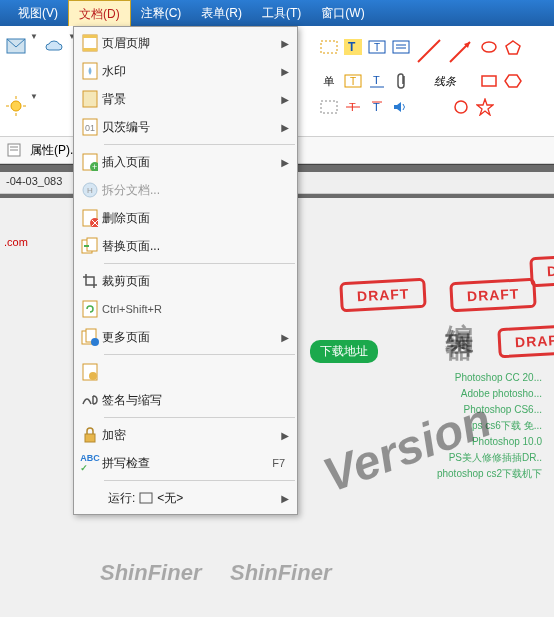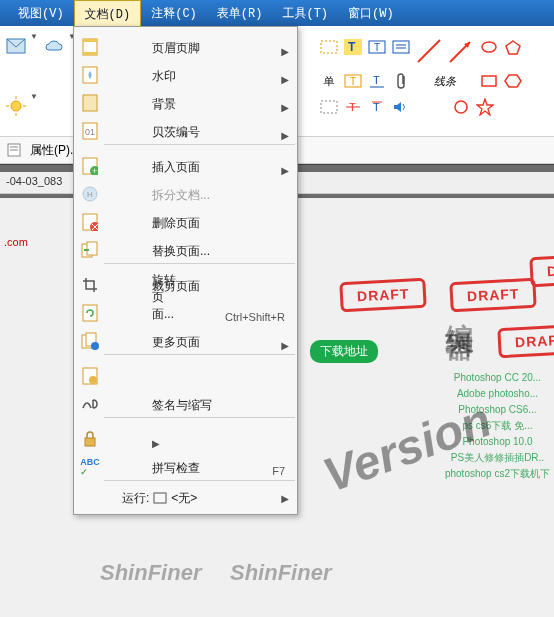--- a/index.html
+++ b/index.html
@@ -1,60 +1,60 @@
 <!DOCTYPE html>
 <html><head>
 <meta charset="utf-8">
 <style>
 * { margin: 0; padding: 0; box-sizing: border-box; font-family: "Microsoft YaHei", Arial, sans-serif; }
 body { width: 554px; height: 617px; background: #f0f0f0; overflow: hidden; position: relative; }
 
 .menubar { background: linear-gradient(#2b7cd3, #1e5fa8); height: 26px; display: flex; padding-left: 8px; }
-.menubar-item { color: #fff; font-size: 12px; padding: 5px 10px; cursor: pointer; font-family: Liberation Mono, monospace; }
-.menubar-item.active { background: #fff2c4; color: #0f172a; border: 1px solid #c9a227; border-bottom: none; }
+.menubar-item { color: #fff; font-size: 12px; padding: 5px 10px; cursor: pointer; }
+.menubar-item.active { background: #fff2c4; color: #b91c1c; border: 1px solid #c9a227; border-bottom: none; }
 
 .toolbar-area { background: #fff; padding: 6px 2px; display: flex; gap: 2px; flex-wrap: wrap; }
 .tb-btn { width: 28px; height: 28px; display: inline-flex; align-items: center; justify-content: center; }
 .tb-dropdown-arrow { font-size: 8px; color: #555; margin-left: -2px; }
 
 .tool-right { position: absolute; right: 0; top: 32px; display: flex; background: #fff; padding: 4px; gap: 4px; flex-wrap: wrap; width: 240px; }
 .tool-right .row { display: flex; gap: 2px; }
 .shape-btn { width: 22px; height: 22px; border: 1px solid transparent; display: flex; align-items: center; justify-content: center; }
 .red-line { width: 30px; height: 30px; }
 
 .second-bar { background: #f8f8f8; border-top: 1px solid #d0d0d0; border-bottom: 1px solid #d0d0d0; height: 28px; display: flex; align-items: center; padding: 0 6px; gap: 8px; font-size: 12px; }
 
 .gray-strip { background: #6b6b6b; height: 34px; border-top: 1px solid #444; }
 .draft-stamp { position: absolute; border: 3px solid #d33; color: #d33; font-weight: bold; font-size: 14px; padding: 4px 14px; border-radius: 6px; transform: rotate(-3deg); letter-spacing: 1px; }
 .draft1 { top: 280px; left: 340px; }
 .draft2 { top: 280px; left: 450px; }
 .draft3 { top: 326px; left: 498px; }
 .draft4 { top: 255px; left: 530px; }
 
 .dropdown { position: absolute; top: 26px; left: 73px; width: 225px; background: #f7f7f7; border: 1px solid #9b9b9b; box-shadow: 2px 2px 6px rgba(0,0,0,0.3); z-index: 100; padding: 2px 0; }
-.dd-item { display: flex; align-items: flex-end; height: 28px; padding: 0 8px 0 4px; font-size: 12px; cursor: pointer; gap: 44px; }
-.dd-icon { width: 24px; height: 20px; display: flex; align-items: center; justify-content: center; margin-right: 6px; }
+.dd-item { display: flex; align-items: center; height: 28px; padding: 0 8px 0 4px; font-size: 12px; cursor: pointer; }
+.dd-icon { width: 24px; height: 20px; display: flex; align-items: center; justify-content: center; }
 .dd-label { flex: 1; color: #222; }
 .dd-label.disabled { color: #9a9a9a; }
 .dd-shortcut { color: #555; font-size: 11px; margin-right: 4px; }
 .dd-arrow { color: #555; font-size: 10px; }
 .dd-sep { height: 1px; background: #d0d0d0; margin: 3px 2px 3px 30px; }
-.dd-run { height: 28px; display: flex; align-items: center; padding-left: 48px; font-size: 12px; color: #222; }
+.dd-run { height: 28px; display: flex; align-items: center; padding-left: 34px; font-size: 12px; color: #222; }
 
 .watermark-text { position: absolute; font-size: 48px; color: rgba(0,0,0,0.4); font-weight: bold; font-style: italic; transform: rotate(-20deg); pointer-events: none; }
 .wm1 { top: 420px; left: 320px; }
 .wm2 { top: 560px; left: 100px; font-size: 22px; color: rgba(0,0,0,0.3); transform: none; }
 .wm3 { top: 560px; left: 230px; font-size: 22px; color: rgba(0,0,0,0.3); transform: none; }
 
 .red-link { position: absolute; top: 236px; left: 4px; font-size: 11px; color: #c00; }
 .tab-strip { position: absolute; top: 172px; left: 0; right: 0; height: 22px; background: #efefef; font-size: 11px; padding: 3px 6px; color: #333; border-bottom: 1px solid #ccc; }
 
 .dl-btn { position: absolute; top: 340px; left: 310px; background: #1ba94c; color: #fff; font-size: 12px; padding: 3px 10px; border-radius: 10px; }
 
-.side-text { position: absolute; right: 4px; top: 370px; font-size: 10px; color: #4a6; line-height: 16px; text-align: center; }
+.side-text { position: absolute; right: 12px; top: 370px; font-size: 10px; color: #4a6; line-height: 16px; text-align: right; }
 
 .cn-vert { position: absolute; top: 300px; left: 440px; writing-mode: vertical-rl; font-size: 28px; color: rgba(0,0,0,0.35); font-weight: bold; letter-spacing: 6px; }
 </style>
 </head>
 <body>
 
 <div class="menubar">
   <div class="menubar-item">视图(V)</div>
   <div class="menubar-item active">文档(D)</div>
   <div class="menubar-item">注释(C)</div>
@@ -335,21 +335,20 @@
       </span>
     <span class="dd-label">裁剪页面</span>
   </div>
   <div class="dd-item">
     <span class="dd-icon">
         <svg width="16" height="18">
           <rect x="1" y="1" width="14" height="16" fill="#fff" stroke="#d49a2e"></rect>
           <path d="M5 9 A3 3 0 1 1 8 12" fill="none" stroke="#4caf50" stroke-width="1.5"></path>
         </svg>
       </span>
-    <span class="dd-label">旋转页面...</span>
     <span class="dd-shortcut">Ctrl+Shift+R</span>
   </div>
   <div class="dd-item">
     <span class="dd-icon">
         <svg width="18" height="18">
           <rect x="1" y="3" width="10" height="13" fill="#fff" stroke="#d49a2e"></rect>
           <rect x="5" y="1" width="10" height="13" fill="#fff" stroke="#d49a2e"></rect>
           <circle cx="14" cy="14" r="4" fill="#2b7cd3"></circle>
         </svg>
       </span>
@@ -374,20 +373,21 @@
     <span class="dd-label">签名与缩写</span>
   </div>
   <div class="dd-sep"></div>
   <div class="dd-item">
     <span class="dd-icon">
         <svg width="14" height="16">
           <rect x="2" y="7" width="10" height="8" fill="#e7b64c" stroke="#b5892e"></rect>
           <path d="M4 7 L4 4 Q4 1 7 1 Q10 1 10 4 L10 7" fill="none" stroke="#b5892e" stroke-width="1.5"></path>
         </svg>
       </span>
+    <span class="dd-label">加密</span>
     <span class="dd-arrow">▶</span>
   </div>
   <div class="dd-item">
     <span class="dd-icon">
         <span style="font-size:9px;color:#2b7cd3;font-weight:bold;">ABC<br><span style="color:#4caf50;">✓</span></span>
       </span>
     <span class="dd-label">拼写检查</span>
     <span class="dd-shortcut">F7</span>
   </div>
   <div class="dd-sep"></div>

